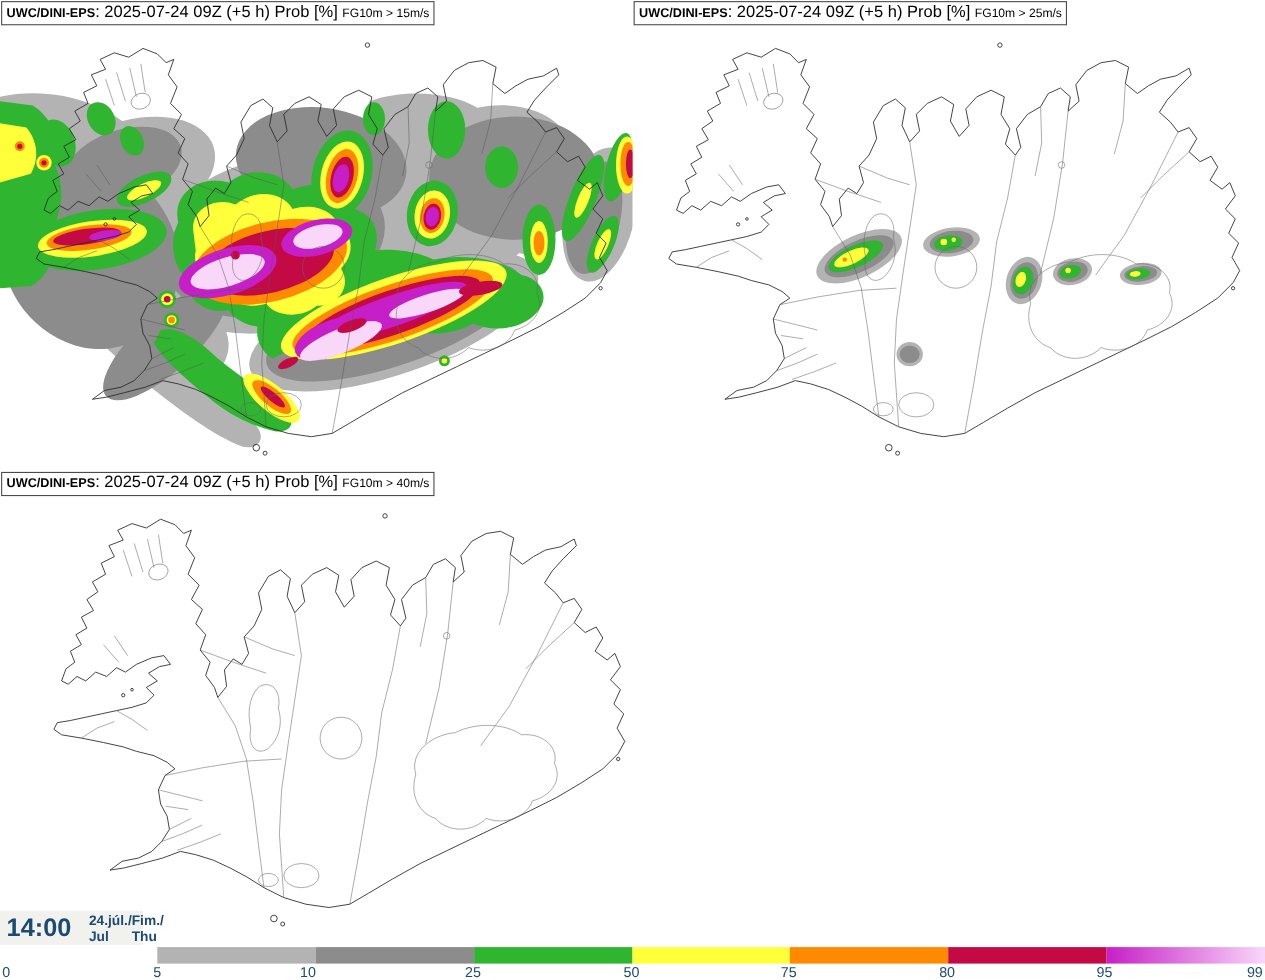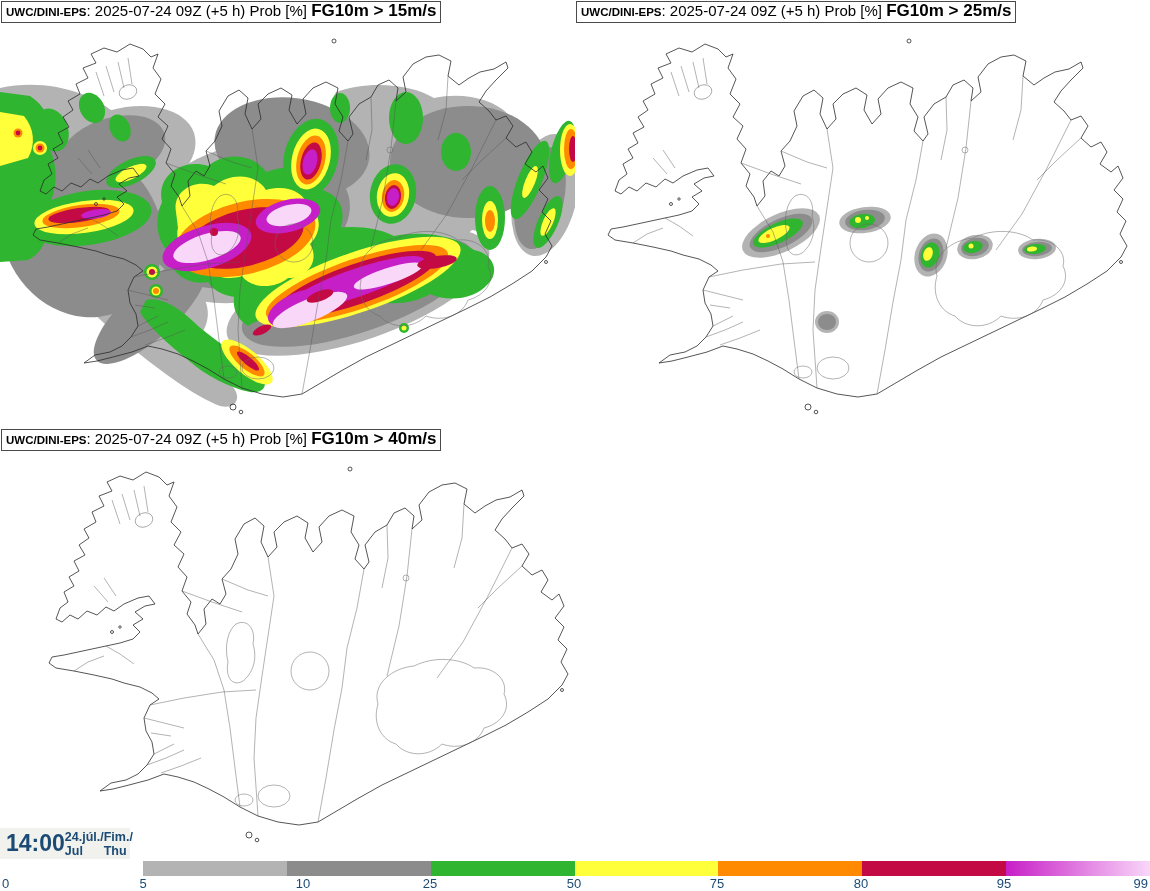--- a/index.html
+++ b/index.html
@@ -6,23 +6,23 @@
   .canvas{position:relative;width:1150px;height:891px;background:#fff;overflow:hidden;
           font-family:"Liberation Sans",sans-serif;}
   .panel{position:absolute;width:575px;height:428px;overflow:hidden;}
   #panel-1{left:0;top:0;} #panel-2{left:575px;top:0;}
   #panel-3{left:0;top:428px;padding-left:16px;} #panel-4{left:575px;top:428px;}
   .panel svg.mapsvg{display:block;width:575px;height:430px;}
   .title-box{position:absolute;left:1px;top:1px;background:#fff;border:1px solid #4a4a4a;
              padding:1px 4px 2px 4px;white-space:nowrap;color:#000;line-height:15px;}
   .title-model{font-weight:bold;font-size:11.5px;}
   .title-meta{font-size:15px;}
-  .title-threshold{font-weight:bold;font-size:17px;}
+  .title-threshold{font-weight:normal;font-size:11px;}
   .clock-box{position:absolute;left:0;top:828px;width:130px;height:31px;background:var(--clock-bg);
-             display:flex;align-items:center;gap:0;padding-left:6px;box-sizing:border-box;}
+             display:flex;align-items:center;gap:16px;padding-left:6px;box-sizing:border-box;}
   .clock-time{font-size:23px;font-weight:bold;color:var(--label-navy);letter-spacing:0px;}
   .clock-date{display:flex;flex-direction:row;justify-content:center;font-size:12.5px;
               font-weight:bold;color:var(--label-navy);line-height:14px;}
   .legend{position:absolute;left:0;top:856px;width:1150px;height:35px;background:transparent;}
   .legend-bar{position:absolute;left:143px;top:5px;width:1007px;height:15px;display:flex;}
   .legend-seg{height:15px;flex:1 1 0;}
   .seg-g1{background:var(--prob-5-10);} .seg-g2{background:var(--prob-10-25);}
   .seg-green{background:var(--prob-25-50);} .seg-yellow{background:var(--prob-50-75);}
   .seg-orange{background:var(--prob-75-90);} .seg-red{background:var(--prob-90-95);}
   .seg-magenta{background:linear-gradient(to right,var(--prob-95-99-start),var(--prob-95-99-end));}
@@ -281,21 +281,21 @@
       <div class="legend-seg seg-g1"></div>
       <div class="legend-seg seg-g2"></div>
       <div class="legend-seg seg-green"></div>
       <div class="legend-seg seg-yellow"></div>
       <div class="legend-seg seg-orange"></div>
       <div class="legend-seg seg-red"></div>
       <div class="legend-seg seg-magenta"></div>
     </div>
     <span class="legend-tick first" style="left:2px">0</span>
     <span class="legend-tick" style="left:143px">5</span>
-    <span class="legend-tick" style="left:303px">10</span>
+    <span class="legend-tick" style="left:280px">10</span>
     <span class="legend-tick" style="left:430px">25</span>
     <span class="legend-tick" style="left:574px">50</span>
     <span class="legend-tick" style="left:717px">75</span>
     <span class="legend-tick" style="left:861px">80</span>
     <span class="legend-tick" style="left:1004px">95</span>
     <span class="legend-tick last" style="left:1148px">99</span>
   </div>
 
 </div>
 

